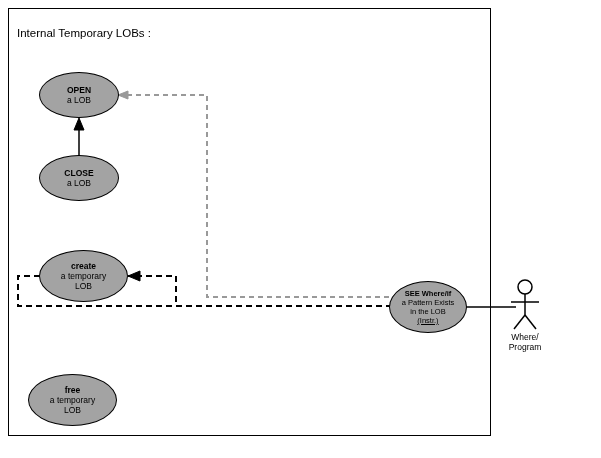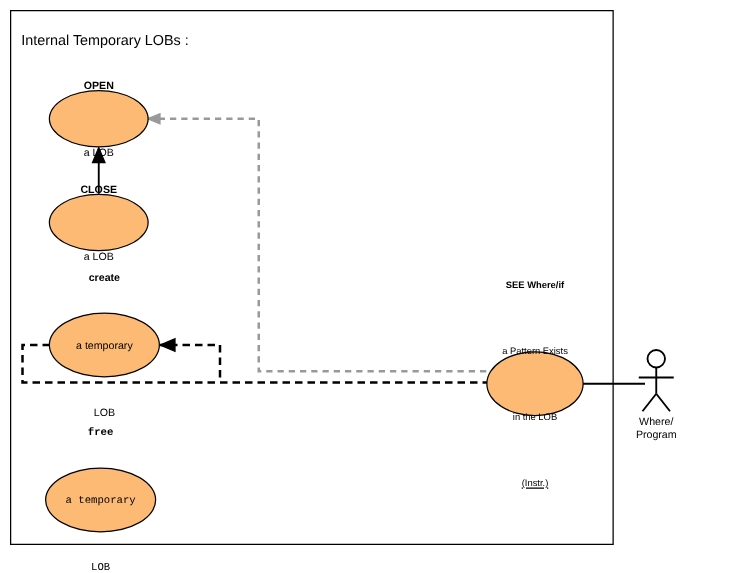--- a/index.html
+++ b/index.html
@@ -43,31 +43,30 @@
     font-size: 12px;
     font-weight: bold;
     color: #000000;
     line-height: 14px;
     white-space: nowrap;
   }
   .ellipse {
     position: absolute;
     border: 1px solid #000000;
     border-radius: 50%;
-    background: #fdba74;
+    background: #a3a3a3;
     box-sizing: border-box;
     display: flex;
     flex-direction: column;
     align-items: center;
     justify-content: center;
     text-align: center;
     font-size: 8.5px;
     line-height: 10px;
     color: #000000;
-    gap: 44px;
   }
   .ellipse .l1 { font-weight: bold; }
   .ellipse.small-text { font-size: 7.5px; line-height: 9px; }
   .ellipse.small-text .l1 { font-weight: bold; }
   .ellipse .underline { text-decoration: underline; }
   .actor-label {
     position: absolute;
     text-align: center;
     font-size: 8.5px;
     line-height: 10px;
@@ -126,21 +125,21 @@
     <div class="l1">CLOSE</div>
     <div>a LOB</div>
   </div>
 
   <div class="ellipse" style="left:39px; top:250px; width:89px; height:52px;">
     <div class="l1">create</div>
     <div>a temporary</div>
     <div>LOB</div>
   </div>
 
-  <div class="ellipse" style="left:36px; top:374px; width:89px; height:52px;font-family:Liberation Mono, monospace;">
+  <div class="ellipse" style="left:28px; top:374px; width:89px; height:52px;">
     <div class="l1">free</div>
     <div>a temporary</div>
     <div>LOB</div>
   </div>
 
   <div class="ellipse small-text" style="left:389px; top:281px; width:78px; height:52px;">
     <div class="l1">SEE Where/if</div>
     <div>a Pattern Exists</div>
     <div>in the LOB</div>
     <div class="underline">(Instr.)</div>

